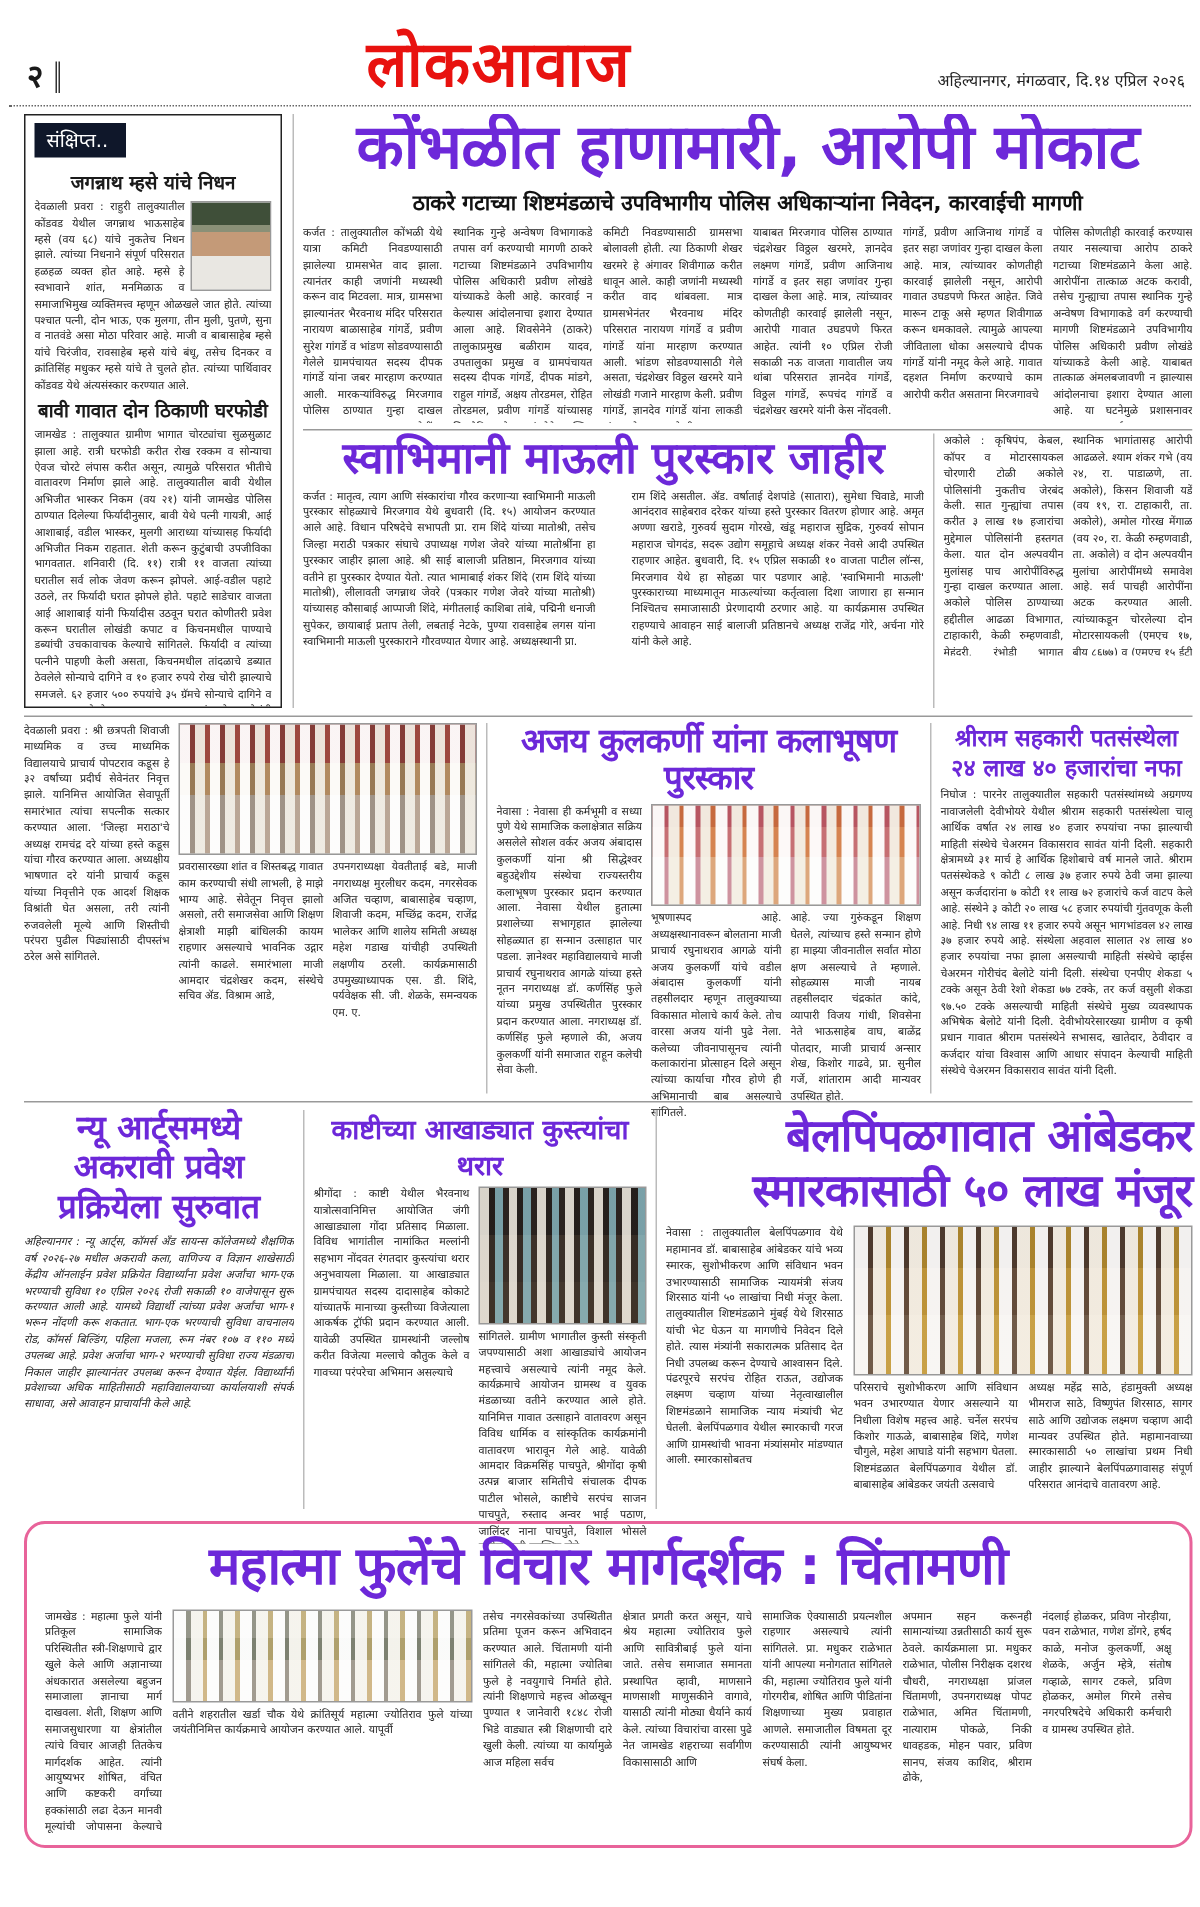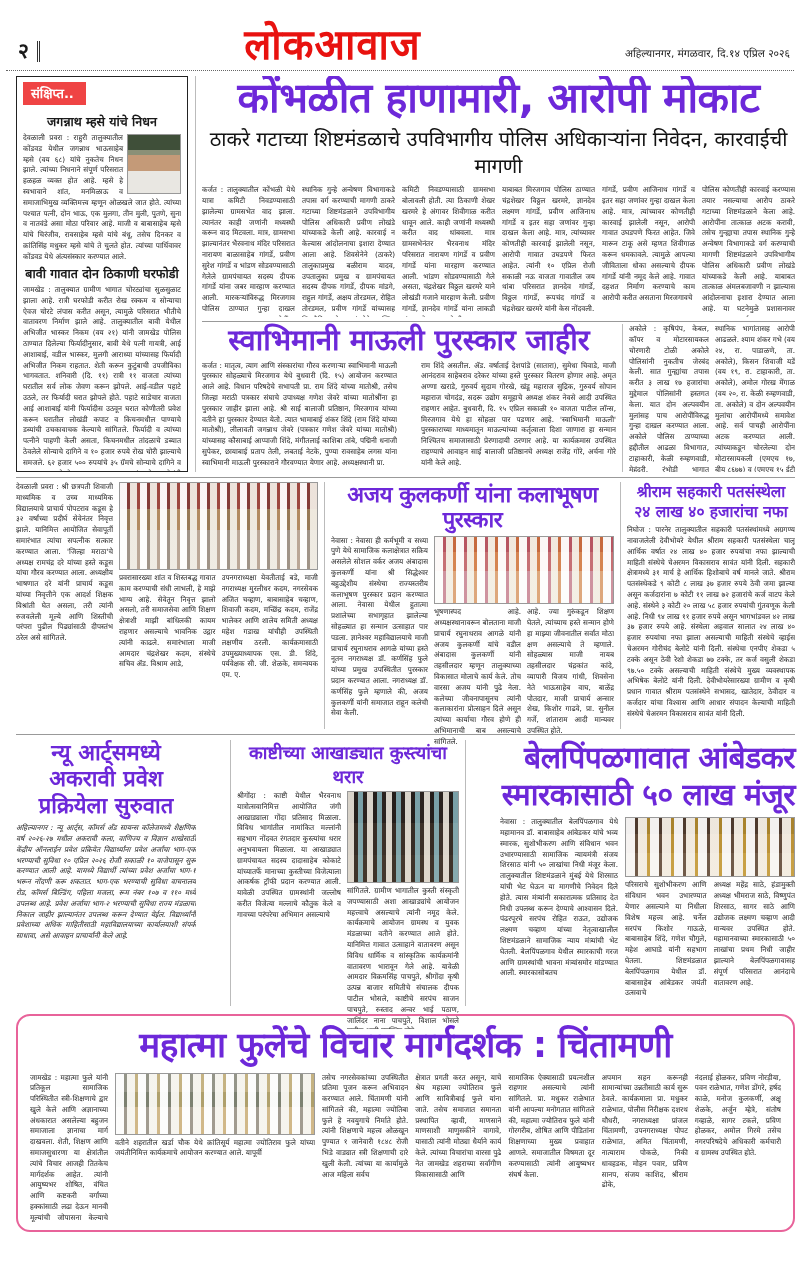--- a/index.html
+++ b/index.html
@@ -19,31 +19,31 @@
     letter-spacing: 1px; transform: scaleY(1.05); }
   .dateline { font-size: 10.5px; color:#222; padding-bottom:2px; }
 
   
   .bodytxt { font-size: 7.2px; line-height: 10.8px; text-align: justify; overflow: hidden; color:#222; }
   .headline { font-weight: bold; color:#6d28d9; }
 
   
   .band1 { display:flex; margin: 5px 5px 0 16px; height: 396px; }
   .briefs { width: 172px; border: 1.5px solid #222; padding: 5px 6px 4px 6px; overflow:hidden; }
-  .brief-tab { display:inline-block; background:#ef4444; color:#fff; font-weight:bold;
+  .brief-tab { display:inline-block; background:#0f172a; color:#fff; font-weight:normal;
     font-size: 13px; padding: 2px 12px 3px 8px; margin-bottom: 4px; }
   .brief-head { font-size: 12.5px; font-weight:bold; text-align:center; margin: 4px 0 3px 0; }
   .portrait { float:right; width: 54px; height: 60px; margin: 1px 0 2px 4px;
     background:
       linear-gradient(180deg, #3f4f39 0 26%, #8a9077 26% 34%, #c49a78 34% 62%, #e9e7e2 62% 100%);
     border:1px solid #888; }
   .band1-right { flex:1; margin-left: 7px; padding-left: 6px; border-left: 1px solid #bbb;
     display:flex; flex-direction:column; overflow:hidden; }
   .lead-head { font-size: 41px; line-height: 1.08; text-align:center; letter-spacing:-.5px; }
-  .lead-sub { font-size: 20px; font-weight: 400; text-align:center; margin: 5px 0 4px 0; color:#111; }
+  .lead-sub { font-size: 14px; font-weight: 700; text-align:center; margin: 5px 0 4px 0; color:#111; }
   .lead-cols { display:flex; gap: 7px; height: 132px; margin-top: 2px; }
   .lead-cols > div { flex:1; }
   .band1-bottom { display:flex; flex:1; border-top: 1px solid #999; margin-top: 4px; padding-top: 2px; }
   .mauli { width: 420px; padding-right: 6px; }
   .mauli-head { font-size: 29px; text-align:center; line-height: 1.15; margin-bottom: 3px; }
   .mauli-cols { display:flex; gap: 24px; height: 132px; }
   .mauli-cols > div { flex:1; }
   .krushi { flex:1; border-left: 1px solid #bbb; padding-left: 6px; }
   .krushi-head { font-size: 13.5px; text-align:center; letter-spacing:-.3px; line-height:1.2; margin-bottom: 3px; }
   .krushi-cols { display:flex; gap: 6px; height: 148px; }
@@ -66,21 +66,21 @@
   .kulkarni { flex:1; margin: 0 6px; padding: 0 6px; border-left: 1px solid #bbb; border-right: 1px solid #bbb; }
   .ph-award { height: 82px;
     background:
       repeating-linear-gradient(90deg, rgba(255,255,255,.95) 0 8px, rgba(190,80,120,.5) 8px 11px, rgba(245,240,230,.95) 11px 18px, rgba(220,120,50,.5) 18px 21px),
       linear-gradient(180deg, #b05a4a 0 22%, #cf9070 22% 52%, #ded6c6 52% 100%); }
   .shriram { width: 168px; }
   .shriram-head { font-size: 15.5px; text-align:center; line-height: 1.3; margin-bottom: 3px; }
   .shriram-body { height: 200px; }
 
   
-  .band3 { display:flex; margin: 5px 5px 0 16px; height: 272px; border-top: 1px solid #999; padding-top: 5px; gap: 28px; }
+  .band3 { display:flex; margin: 5px 5px 0 16px; height: 272px; border-top: 1px solid #999; padding-top: 5px; }
   .newarts { width: 180px; }
   .newarts-head { font-size: 22px; line-height: 1.2; text-align:center; margin-bottom: 4px; }
   .newarts-body { height: 208px; font-style: italic; }
   .kushti { width: 236px; margin: 0 6px; padding: 0 6px; border-left: 1px solid #bbb; border-right: 1px solid #bbb; }
   .kushti-head { font-size: 18px; text-align:center; margin-bottom: 3px; }
   .kushti-body { display:flex; gap: 6px; height: 238px; }
   .kushti-c1 { width: 104px; }
   .kushti-c2 { flex:1; display:flex; flex-direction:column; }
   .ph-kushti { height: 92px; margin-bottom: 3px;
     background:

